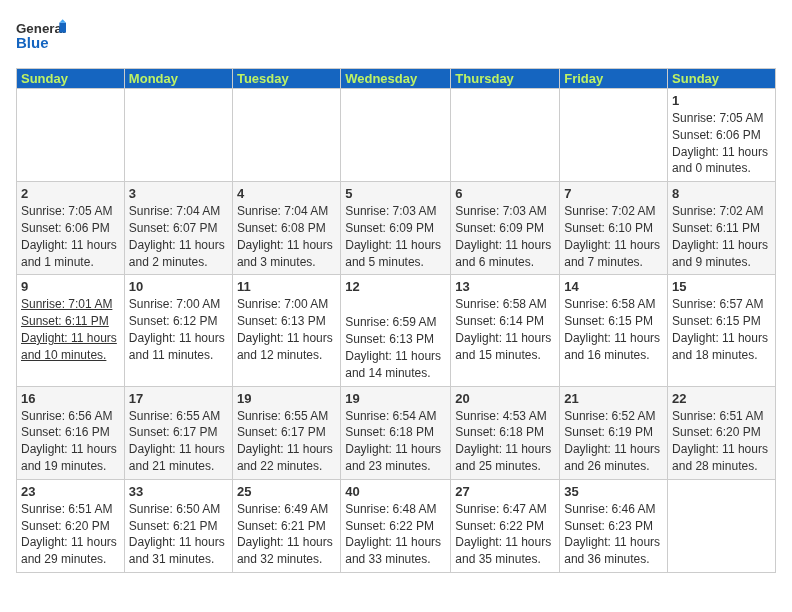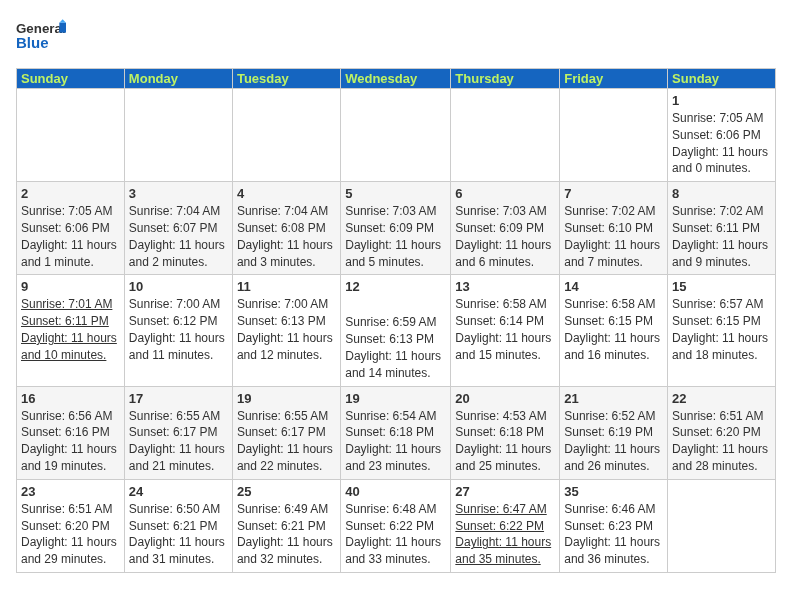--- a/index.html
+++ b/index.html
@@ -284,21 +284,21 @@
       </tr>
       <tr>
         <td>
           <span class="day-num">23</span>
           <div class="day-info" style="white-space: pre-line;">Sunrise: 6:51 AM
 Sunset: 6:20 PM
 Daylight: 11 hours
 and 29 minutes.</div>
         </td>
         <td>
-          <span class="day-num">24</span>
+          <span class="day-num">33</span>
           <div class="day-info" style="white-space: pre-line;">Sunrise: 6:50 AM
 Sunset: 6:21 PM
 Daylight: 11 hours
 and 31 minutes.</div>
         </td>
         <td>
           <span class="day-num">25</span>
           <div class="day-info" style="white-space: pre-line;">Sunrise: 6:49 AM
 Sunset: 6:21 PM
 Daylight: 11 hours
@@ -306,21 +306,21 @@
         </td>
         <td>
           <span class="day-num">40</span>
           <div class="day-info" style="white-space: pre-line;">Sunrise: 6:48 AM
 Sunset: 6:22 PM
 Daylight: 11 hours
 and 33 minutes.</div>
         </td>
         <td>
           <span class="day-num">27</span>
-          <div class="day-info" style="white-space: pre-line; text-decoration: underline;">Sunrise: 6:47 AM
+          <div class="day-info" style="white-space: pre-line;">Sunrise: 6:47 AM
 Sunset: 6:22 PM
 Daylight: 11 hours
 and 35 minutes.</div>
         </td>
         <td>
           <span class="day-num">35</span>
           <div class="day-info" style="white-space: pre-line;">Sunrise: 6:46 AM
 Sunset: 6:23 PM
 Daylight: 11 hours
 and 36 minutes.</div>

